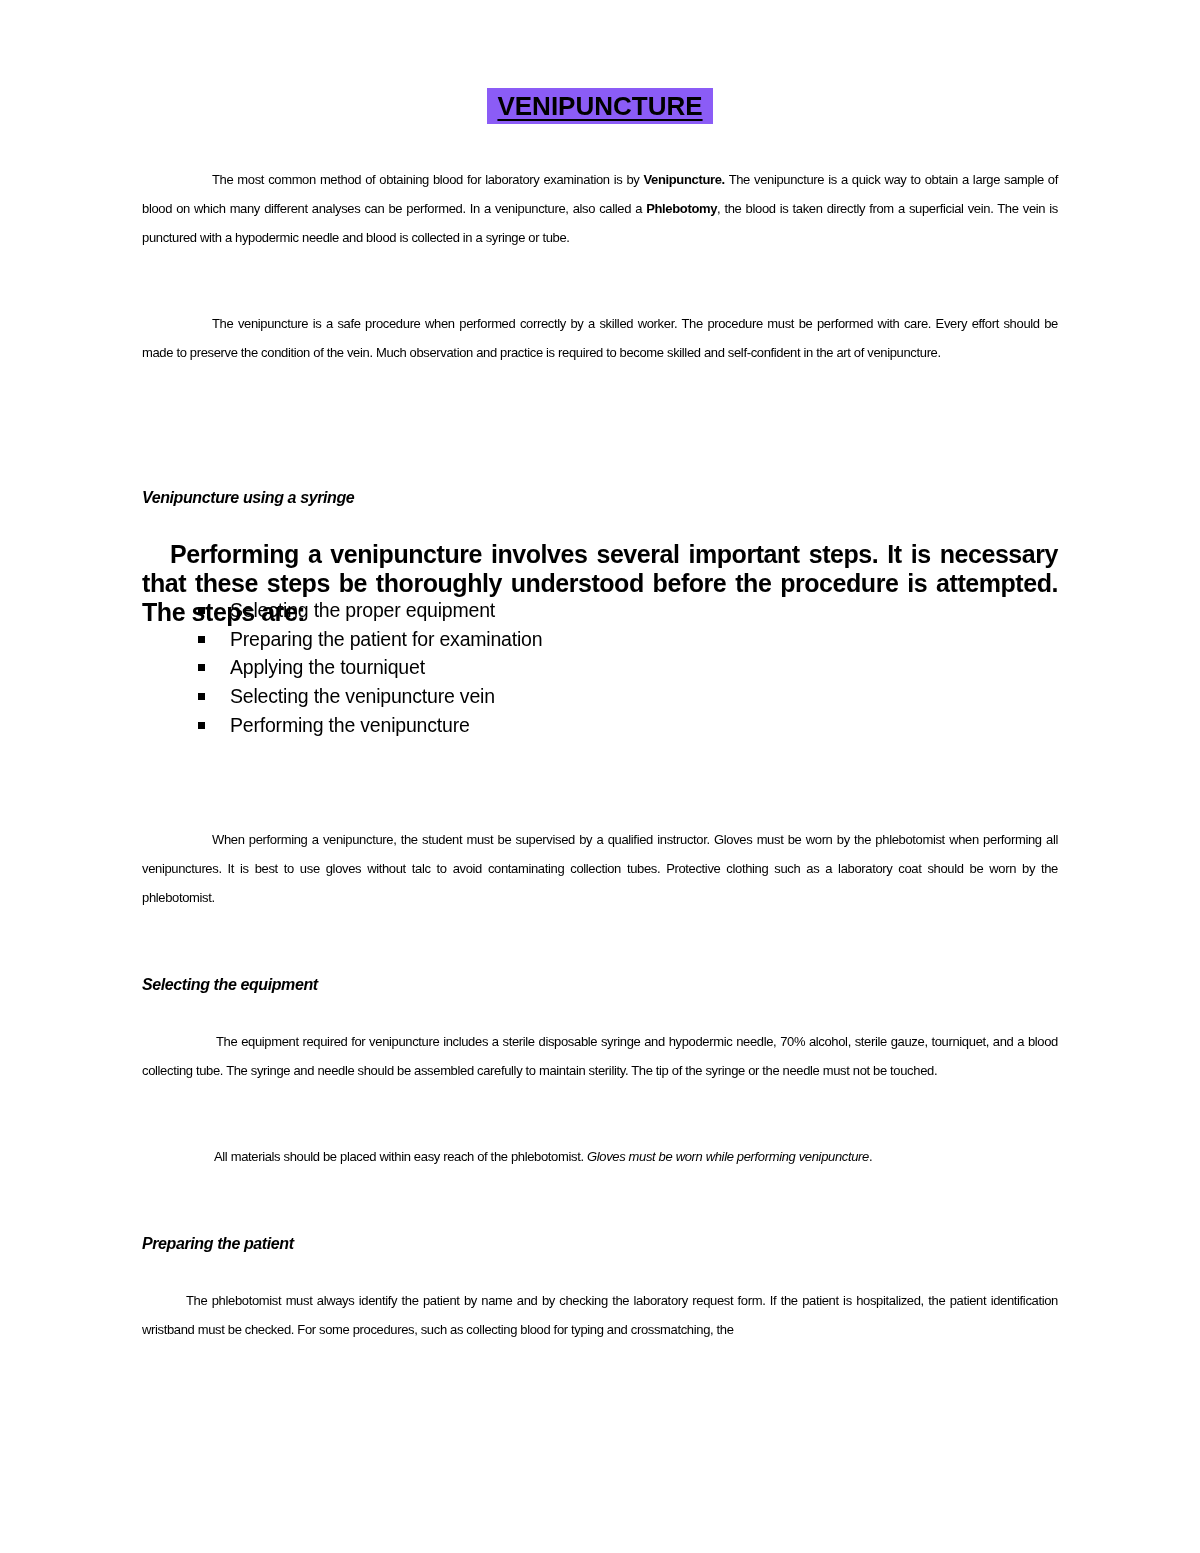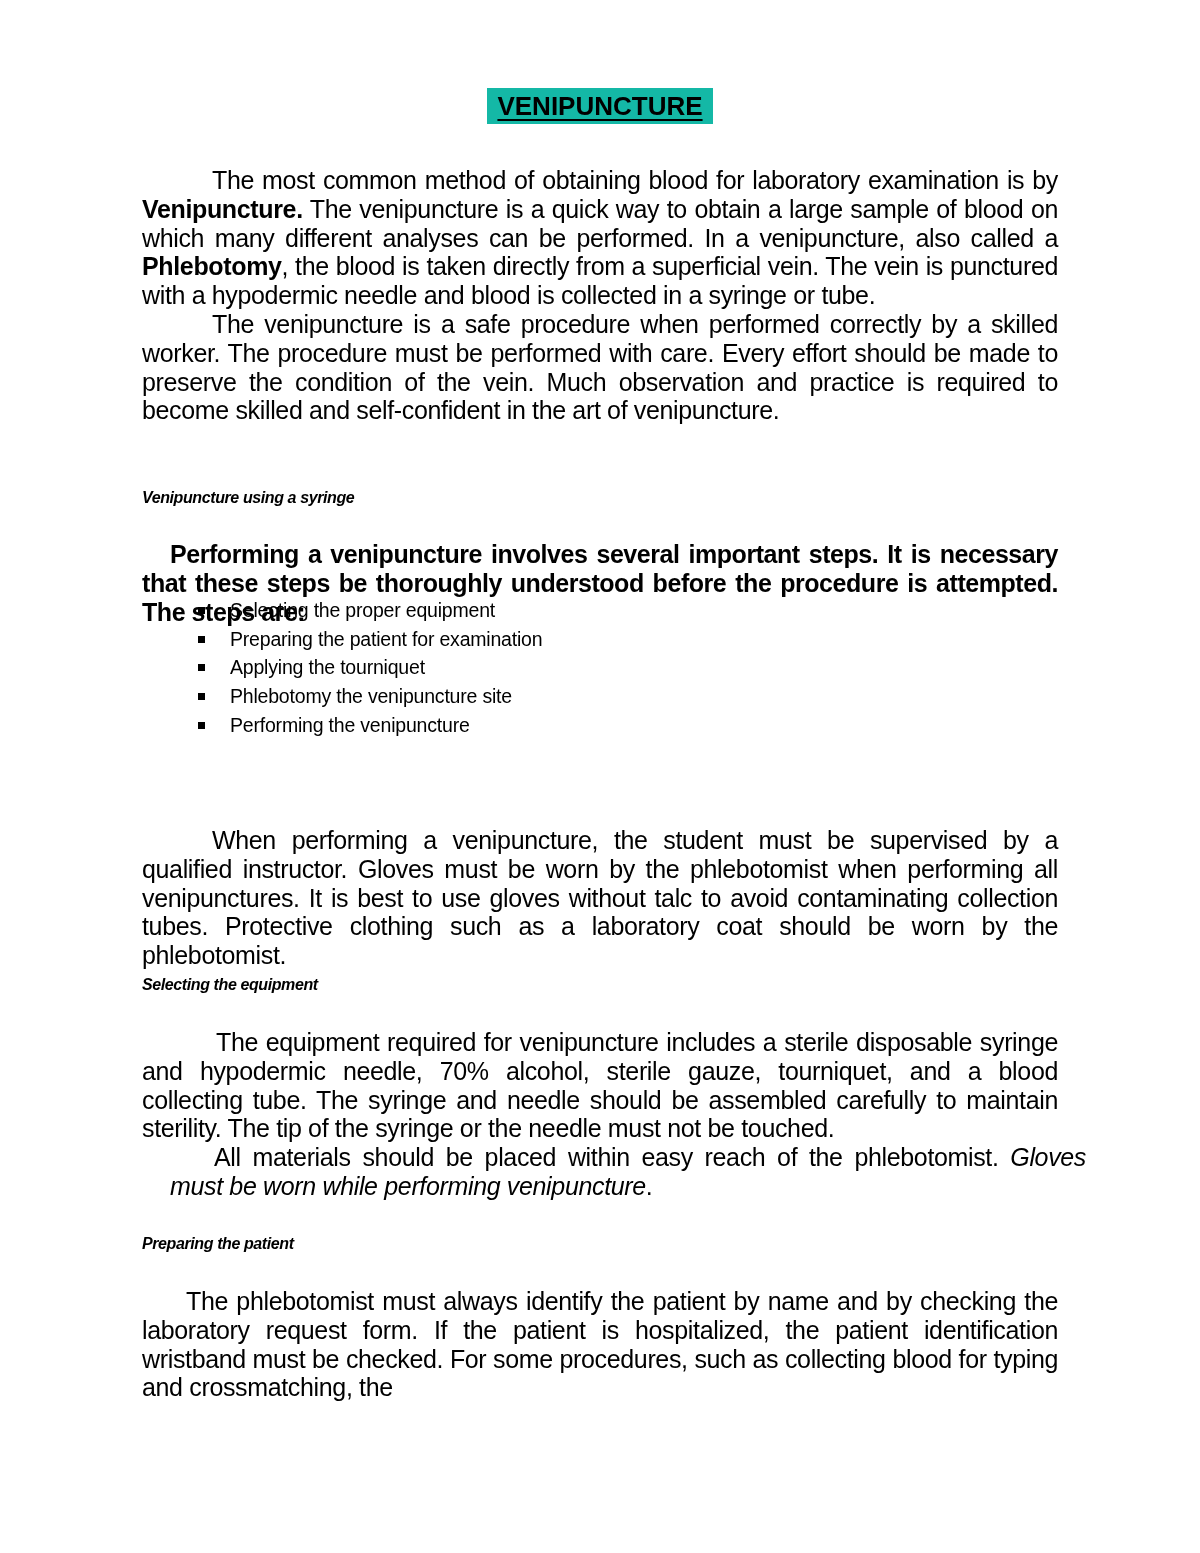--- a/index.html
+++ b/index.html
@@ -1,23 +1,23 @@
 <!DOCTYPE html>
 <html><head>
 <meta charset="utf-8">
 <style>
   html, body { margin: 0; padding: 0; background: #ffffff; }
   body { width: 1200px; height: 1553px; position: relative; overflow: hidden;
          font-family: "Liberation Sans", "DejaVu Sans", sans-serif; color: #000; }
   .page { position: absolute; left: 142px; top: 0; width: 916px; }
   .title-wrap { position: absolute; top: 88px; left: 0; width: 916px; text-align: center; }
-  .title { display: inline-block; background: #14b8a6; font-weight: bold; font-size: 26px;
+  .title { display: inline-block; background: #8b5cf6; font-weight: bold; font-size: 26px;
            text-decoration: underline; text-decoration-thickness: 2px; text-underline-offset: 4px;
            padding: 2px 10px; letter-spacing: 0px; line-height: 32px; }
-  .para { position: absolute; left: 0; width: 916px; font-size: 25px; line-height: 28.8px;
+  .para { position: absolute; left: 0; width: 916px; font-size: 13px; line-height: 28.8px;
           text-align: justify; letter-spacing: -0.35px; word-spacing: 0px; }
   .b { font-weight: bold; }
   .i { font-style: italic; }
   .heading { position: absolute; left: 0; font-size: 16px; font-weight: bold; font-style: italic;
              line-height: 28px; letter-spacing: -0.4px; }
   .steps { position: absolute; left: 0; top: 596px; margin: 0; padding: 0; list-style: none; }
   .steps li { position: relative; height: 28.7px; line-height: 28.7px; font-size: 19.5px;
               padding-left: 88px; letter-spacing: -0.2px; }
   .steps .bullet { position: absolute; left: 56px; top: 11px; width: 7px; height: 7px; background: #000; }
 </style>
@@ -35,21 +35,21 @@
   <div class="para" style="top:310px; text-indent:70px;">The venipuncture is a safe procedure when performed correctly by a skilled worker. The procedure must be performed with care. Every effort should be made to preserve the condition of the vein. Much observation and practice is required to become skilled and self-confident in the art of venipuncture.</div>
 
   <div class="heading" style="top:484px;">Venipuncture using a syringe</div>
 
   <div class="para b" style="top:540px; text-indent:28px; font-size:25px; letter-spacing:-0.45px;">Performing a venipuncture involves several important steps. It is necessary that these steps be thoroughly understood before the procedure is attempted. The steps are:</div>
 
   <ul class="steps">
     <li><span class="bullet"></span><span>Selecting the proper equipment</span></li>
     <li><span class="bullet"></span><span>Preparing the patient for examination</span></li>
     <li><span class="bullet"></span><span>Applying the tourniquet</span></li>
-    <li><span class="bullet"></span><span>Phlebotomy the venipuncture site</span></li>
+    <li><span class="bullet"></span><span>Selecting the venipuncture vein</span></li>
     <li><span class="bullet"></span><span>Performing the venipuncture</span></li>
   </ul>
 
   <div class="para" style="top:826px; text-indent:70px;">When performing a venipuncture, the student must be supervised by a qualified instructor. Gloves must be worn by the phlebotomist when performing all venipunctures. It is best to use gloves without talc to avoid contaminating collection tubes. Protective clothing such as a laboratory coat should be worn by the phlebotomist.</div>
 
   <div class="heading" style="top:971px;">Selecting the equipment</div>
 
   <div class="para" style="top:1028px; text-indent:74px;">The equipment required for venipuncture includes a sterile disposable syringe and hypodermic needle, 70% alcohol, sterile gauze, tourniquet, and a blood collecting tube. The syringe and needle should be assembled carefully to maintain sterility. The tip of the syringe or the needle must not be touched.</div>
 
   <div class="para" style="top:1143px; text-indent:44px;margin-left:28px;"><span>All materials should be placed within easy reach of the phlebotomist. </span><span class="i">Gloves must be worn while performing venipuncture</span><span>.</span></div>

